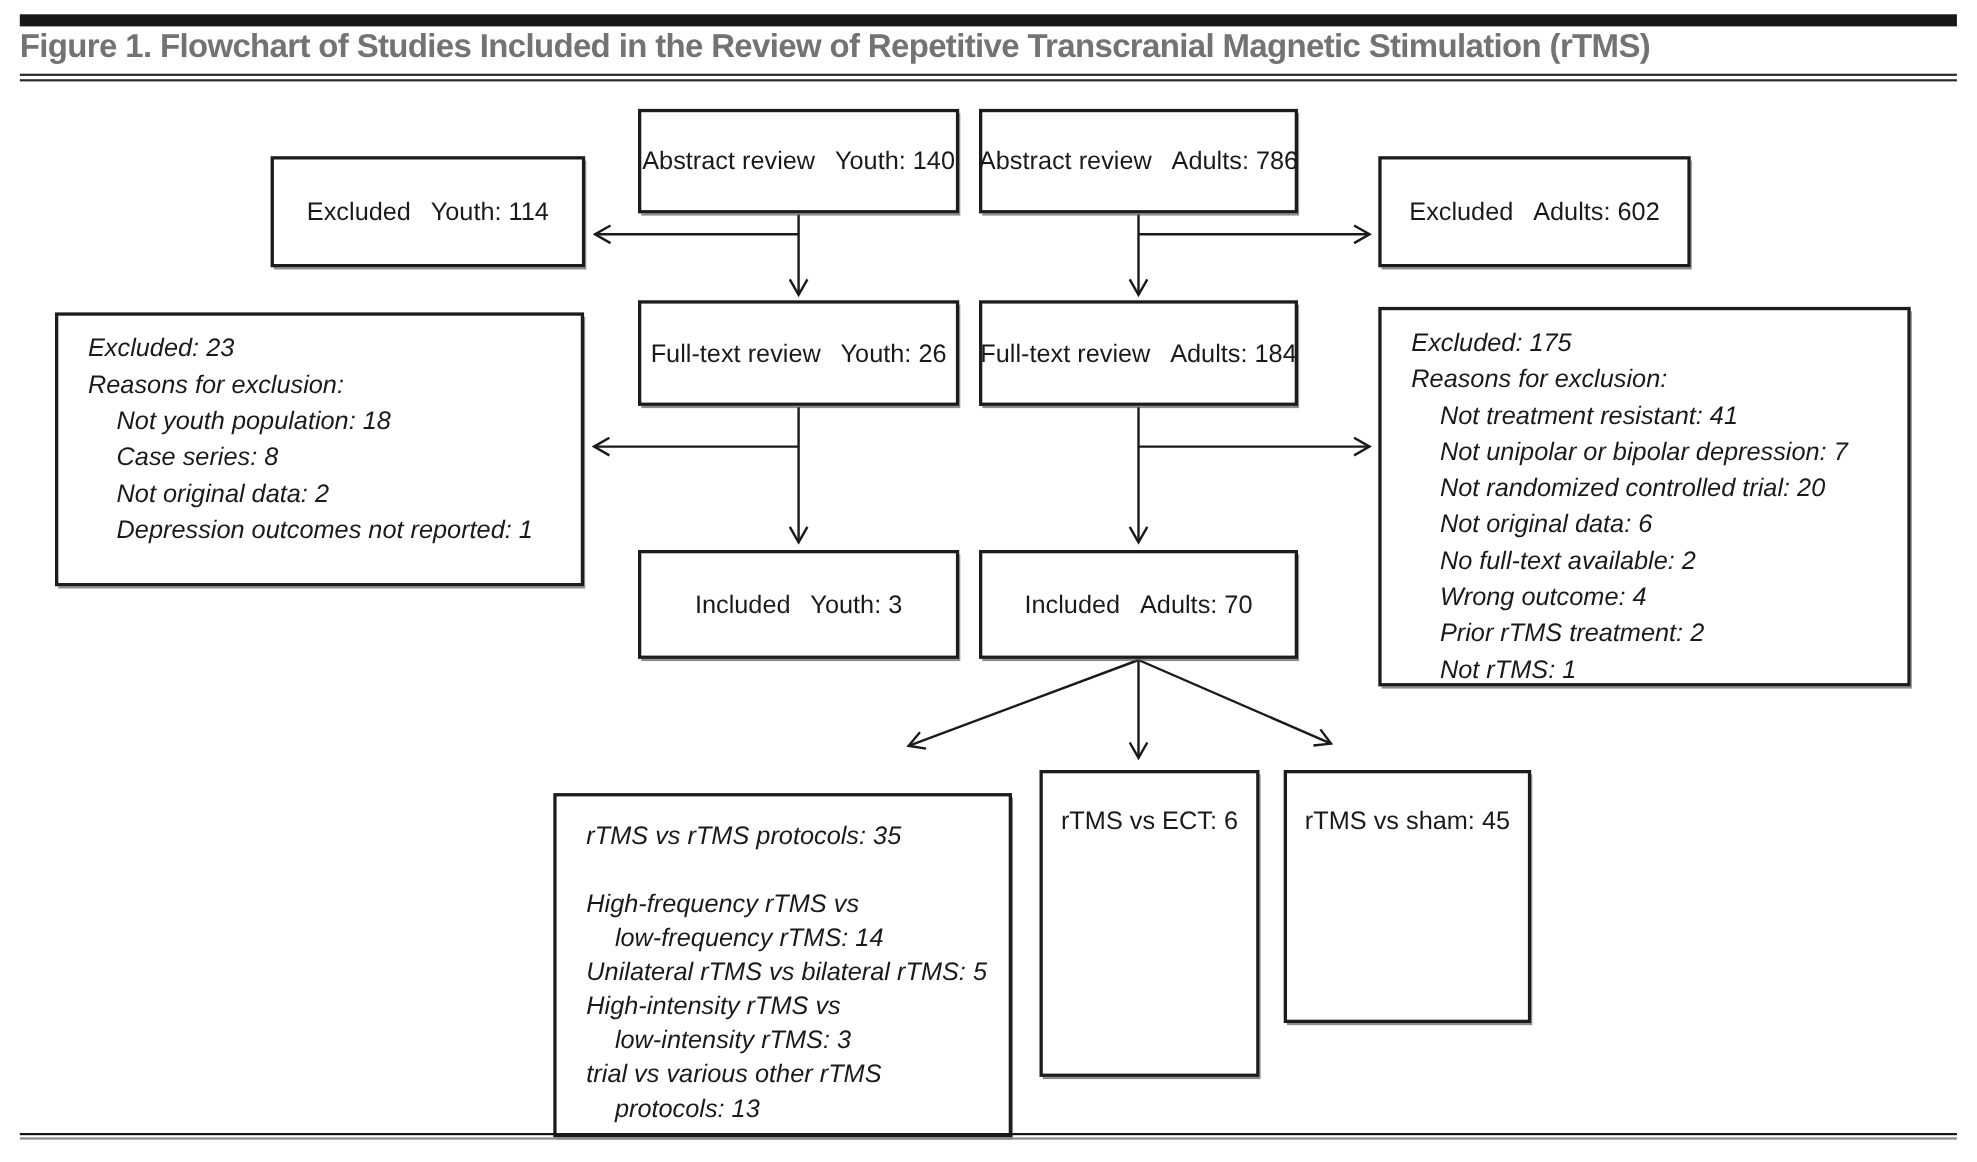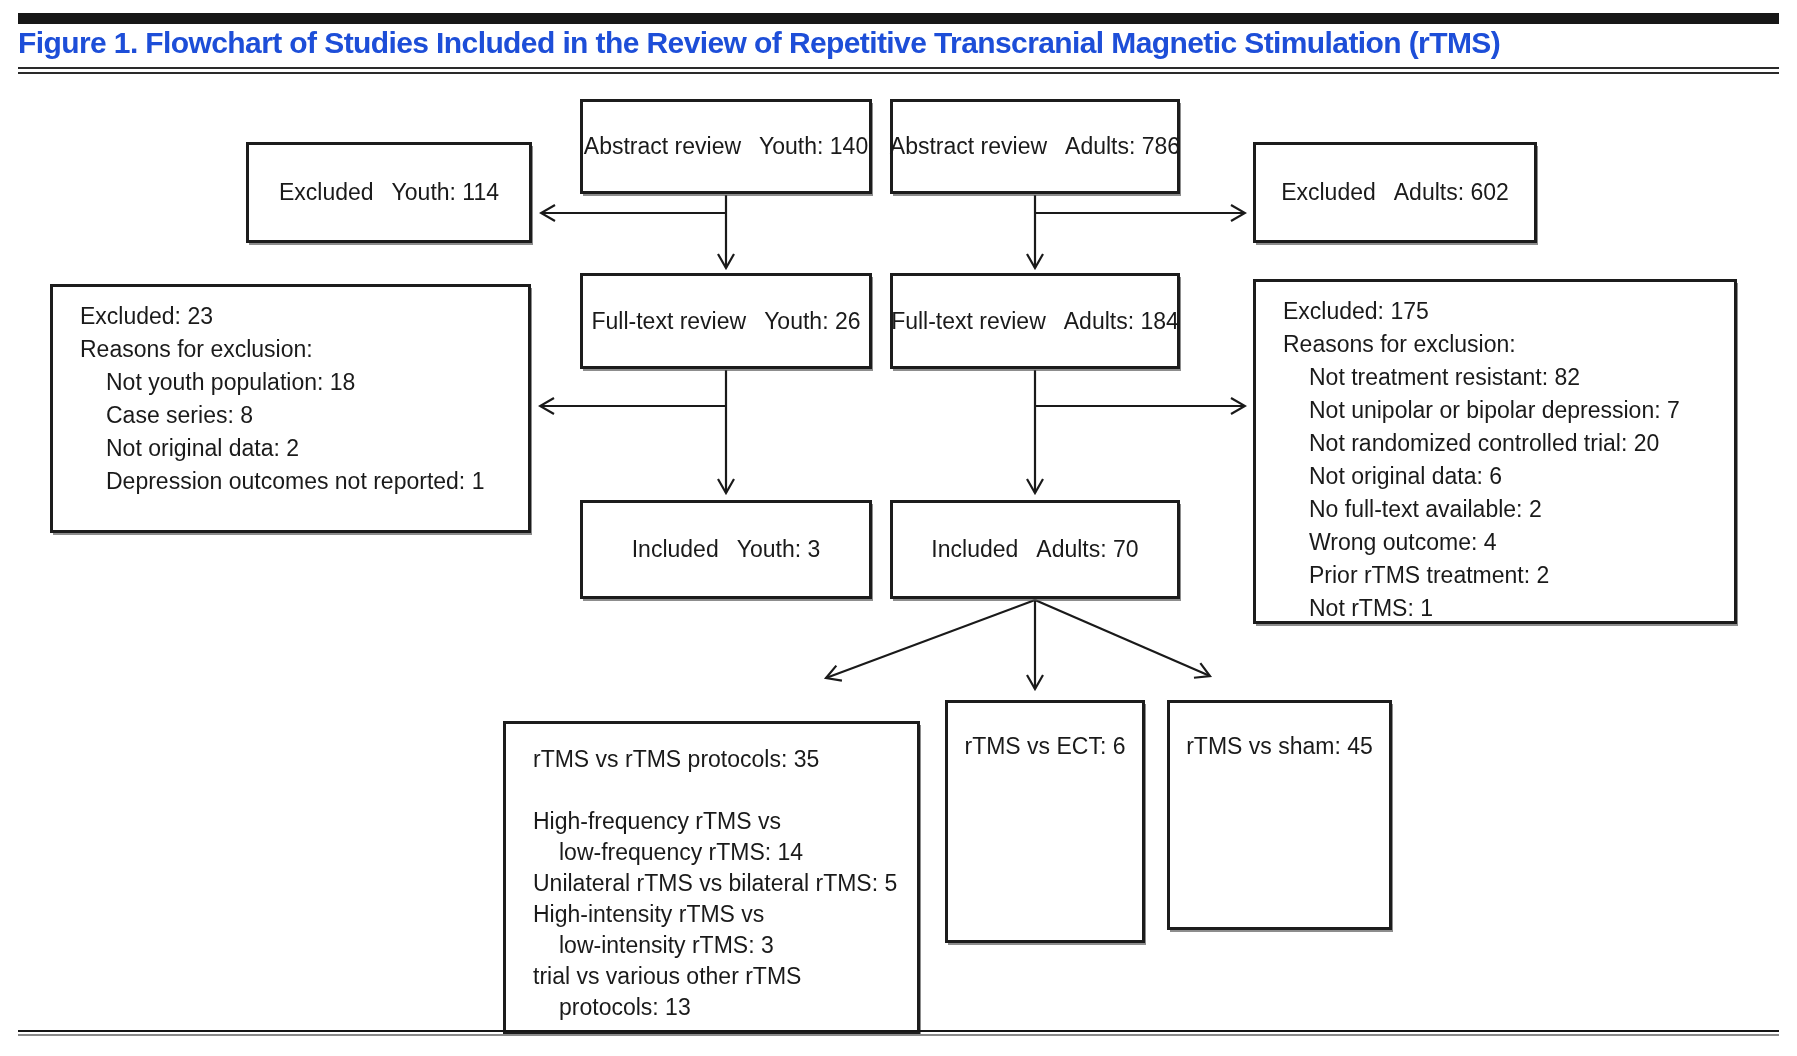--- a/index.html
+++ b/index.html
@@ -3,35 +3,35 @@
 <meta charset="utf-8">
 <style>
   html,body{margin:0;padding:0;background:#ffffff;}
   .page{
     position:relative;width:1797px;height:1056px;background:#ffffff;
     font-family:"Liberation Sans", sans-serif;color:#1a1a1a;overflow:hidden;
   }
   .topbar{position:absolute;left:18px;right:18px;top:13px;height:11px;background:#171717;}
   .fig-title{
     position:absolute;left:18px;top:26px;margin:0;
-    font-size:30px;font-weight:bold;letter-spacing:-0.6px;white-space:nowrap;color:#1d4ed8;
+    font-size:30px;font-weight:bold;letter-spacing:-0.6px;white-space:nowrap;color:#737373;
   }
   .title-rule{position:absolute;left:18px;right:18px;top:67px;height:3px;
     border-top:2px solid #2a2a2a;border-bottom:2px solid #2a2a2a;}
   .bottom-rule{position:absolute;left:18px;right:18px;top:1030px;height:2px;
     border-top:2px solid #161616;border-bottom:2px solid #8a8a8a;}
   .flow{position:absolute;left:0;top:0;width:1797px;height:1056px;}
   .arrows{position:absolute;left:0;top:0;pointer-events:none;}
   .box{
     position:absolute;background:#ffffff;border:3px solid #1c1c1c;
     box-shadow:2px 3px 0 -1px rgba(80,80,80,0.65);
     box-sizing:border-box;font-size:23px;
   }
   .box.center{display:flex;flex-direction:row;align-items:center;justify-content:center;gap:18px;text-align:center;}
-  .box.list{padding:13px 22px 12px 27px;line-height:33px;}
+  .box.list{padding:13px 22px 12px 27px;line-height:33px;font-style:italic;}
   .box.list-sm{line-height:31px;padding-top:20px;margin-top:23px;}
   .box.toplabel{display:flex;flex-direction:column;align-items:center;padding-top:30px;}
   .bline{white-space:nowrap;}
   .ind{padding-left:26px;}
   .gap-top{margin-top:31px;}
 </style>
 </head>
 <body>
 
 <div class="page">
@@ -101,21 +101,21 @@
       <div class="bline">Reasons for exclusion:</div>
       <div class="bline ind">Not youth population: 18</div>
       <div class="bline ind">Case series: 8</div>
       <div class="bline ind">Not original data: 2</div>
       <div class="bline ind">Depression outcomes not reported: 1</div>
     </div>
 
     <div class="box list" style="left:1253px;top:279px;width:484px;height:345px;">
       <div class="bline">Excluded: 175</div>
       <div class="bline">Reasons for exclusion:</div>
-      <div class="bline ind">Not treatment resistant: 82</div>
+      <div class="bline ind">Not treatment resistant: 41</div>
       <div class="bline ind">Not unipolar or bipolar depression:  7</div>
       <div class="bline ind">Not randomized controlled trial: 20</div>
       <div class="bline ind">Not original data: 6</div>
       <div class="bline ind">No full-text available: 2</div>
       <div class="bline ind">Wrong outcome: 4</div>
       <div class="bline ind">Prior rTMS treatment: 2</div>
       <div class="bline ind">Not rTMS: 1</div>
     </div>
 
     <div class="box center" style="left:580px;top:500px;width:292px;height:99px;">
@@ -132,21 +132,21 @@
       <div class="bline">rTMS vs rTMS protocols: 35</div>
       <div class="bline gap-top">High-frequency rTMS vs</div>
       <div class="bline ind">low-frequency rTMS: 14</div>
       <div class="bline">Unilateral rTMS vs bilateral rTMS: 5</div>
       <div class="bline">High-intensity rTMS vs</div>
       <div class="bline ind">low-intensity rTMS: 3</div>
       <div class="bline">trial vs various other rTMS</div>
       <div class="bline ind">protocols: 13</div>
     </div>
 
-    <div class="box toplabel" style="left:945px;top:700px;width:200px;height:243px;">
+    <div class="box toplabel" style="left:945px;top:700px;width:200px;height:279px;">
       <div class="bline">rTMS vs ECT: 6</div>
     </div>
 
     <div class="box toplabel" style="left:1167px;top:700px;width:225px;height:230px;text-align:center;">
       <div class="bline">rTMS vs sham: 45</div>
     </div>
 
   </div>
 
   <div class="bottom-rule"></div>

